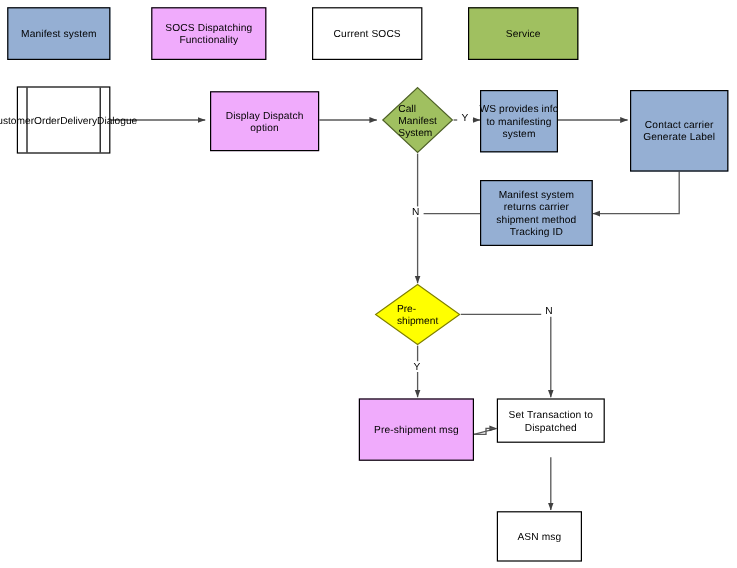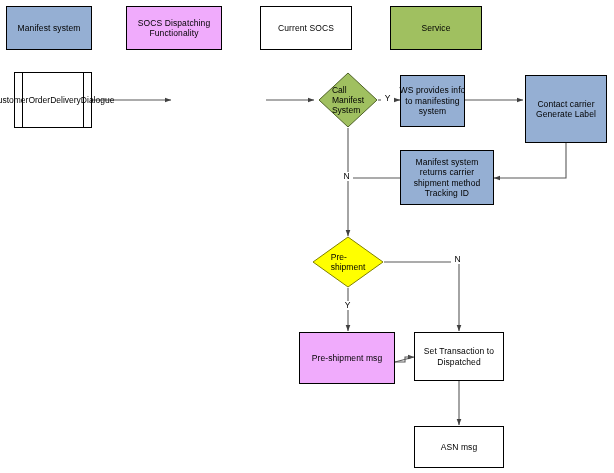--- a/index.html
+++ b/index.html
@@ -174,20 +174,26 @@
       <span>Customer</span>
         <br>
       <span>Order</span>
         <br>
       <span>Delivery</span>
         <br>
       <span>Dialogue</span>
     </div>
   </div>
 
+  <div class="node rect fill-yellow" style="left:175px; top:76px; width:91px; height:50px;">
+    <div>
+      <span class="nw">Display Dispatch</span><br>
+      <span>option</span>
+    </div>
+  </div>
 
   <div class="diamond-wrap" style="left:318px; top:72px; width:60px; height:56px;">
     <svg width="60" height="56">
       <polygon points="30,1 59,28 30,55 1,28" fill="#A0C060" stroke="#4F6228" stroke-width="1"></polygon>
     </svg>
     <div class="dlabel">
       <div>
         <span>Call</span><br>
         <span>Manifest</span><br>
         <span>System</span>
@@ -228,28 +234,28 @@
         <span>Pre-</span><br>
         <span>shipment</span>
       </div>
     </div>
   </div>
 
   <div class="node rect fill-yellow" style="left:299px; top:332px; width:96px; height:52px;">
     <span class="nw">Pre-shipment msg</span>
   </div>
 
-  <div class="node rect fill-white" style="left:414px; top:332px; width:90px; height:49px;">
+  <div class="node rect fill-white" style="left:414px; top:332px; width:90px; height:37px;">
     <div>
       <span class="nw">Set Transaction to</span><br>
       <span>Dispatched</span>
     </div>
   </div>
 
-  <div class="node rect fill-white" style="left:414px; top:426px; width:90px; height:42px;">
+  <div class="node rect fill-white" style="left:414px; top:426px; width:71px; height:42px;">
     <span>ASN msg</span>
   </div>
 
   <div class="edge-label" style="left:381px; top:94px; width:11px;">Y</div>
 
   <div class="edge-label" style="left:340px; top:172px; width:11px;">N</div>
 
   <div class="edge-label" style="left:341px; top:301px; width:11px;">Y</div>
 
   <div class="edge-label" style="left:451px; top:255px; width:11px;">N</div>

